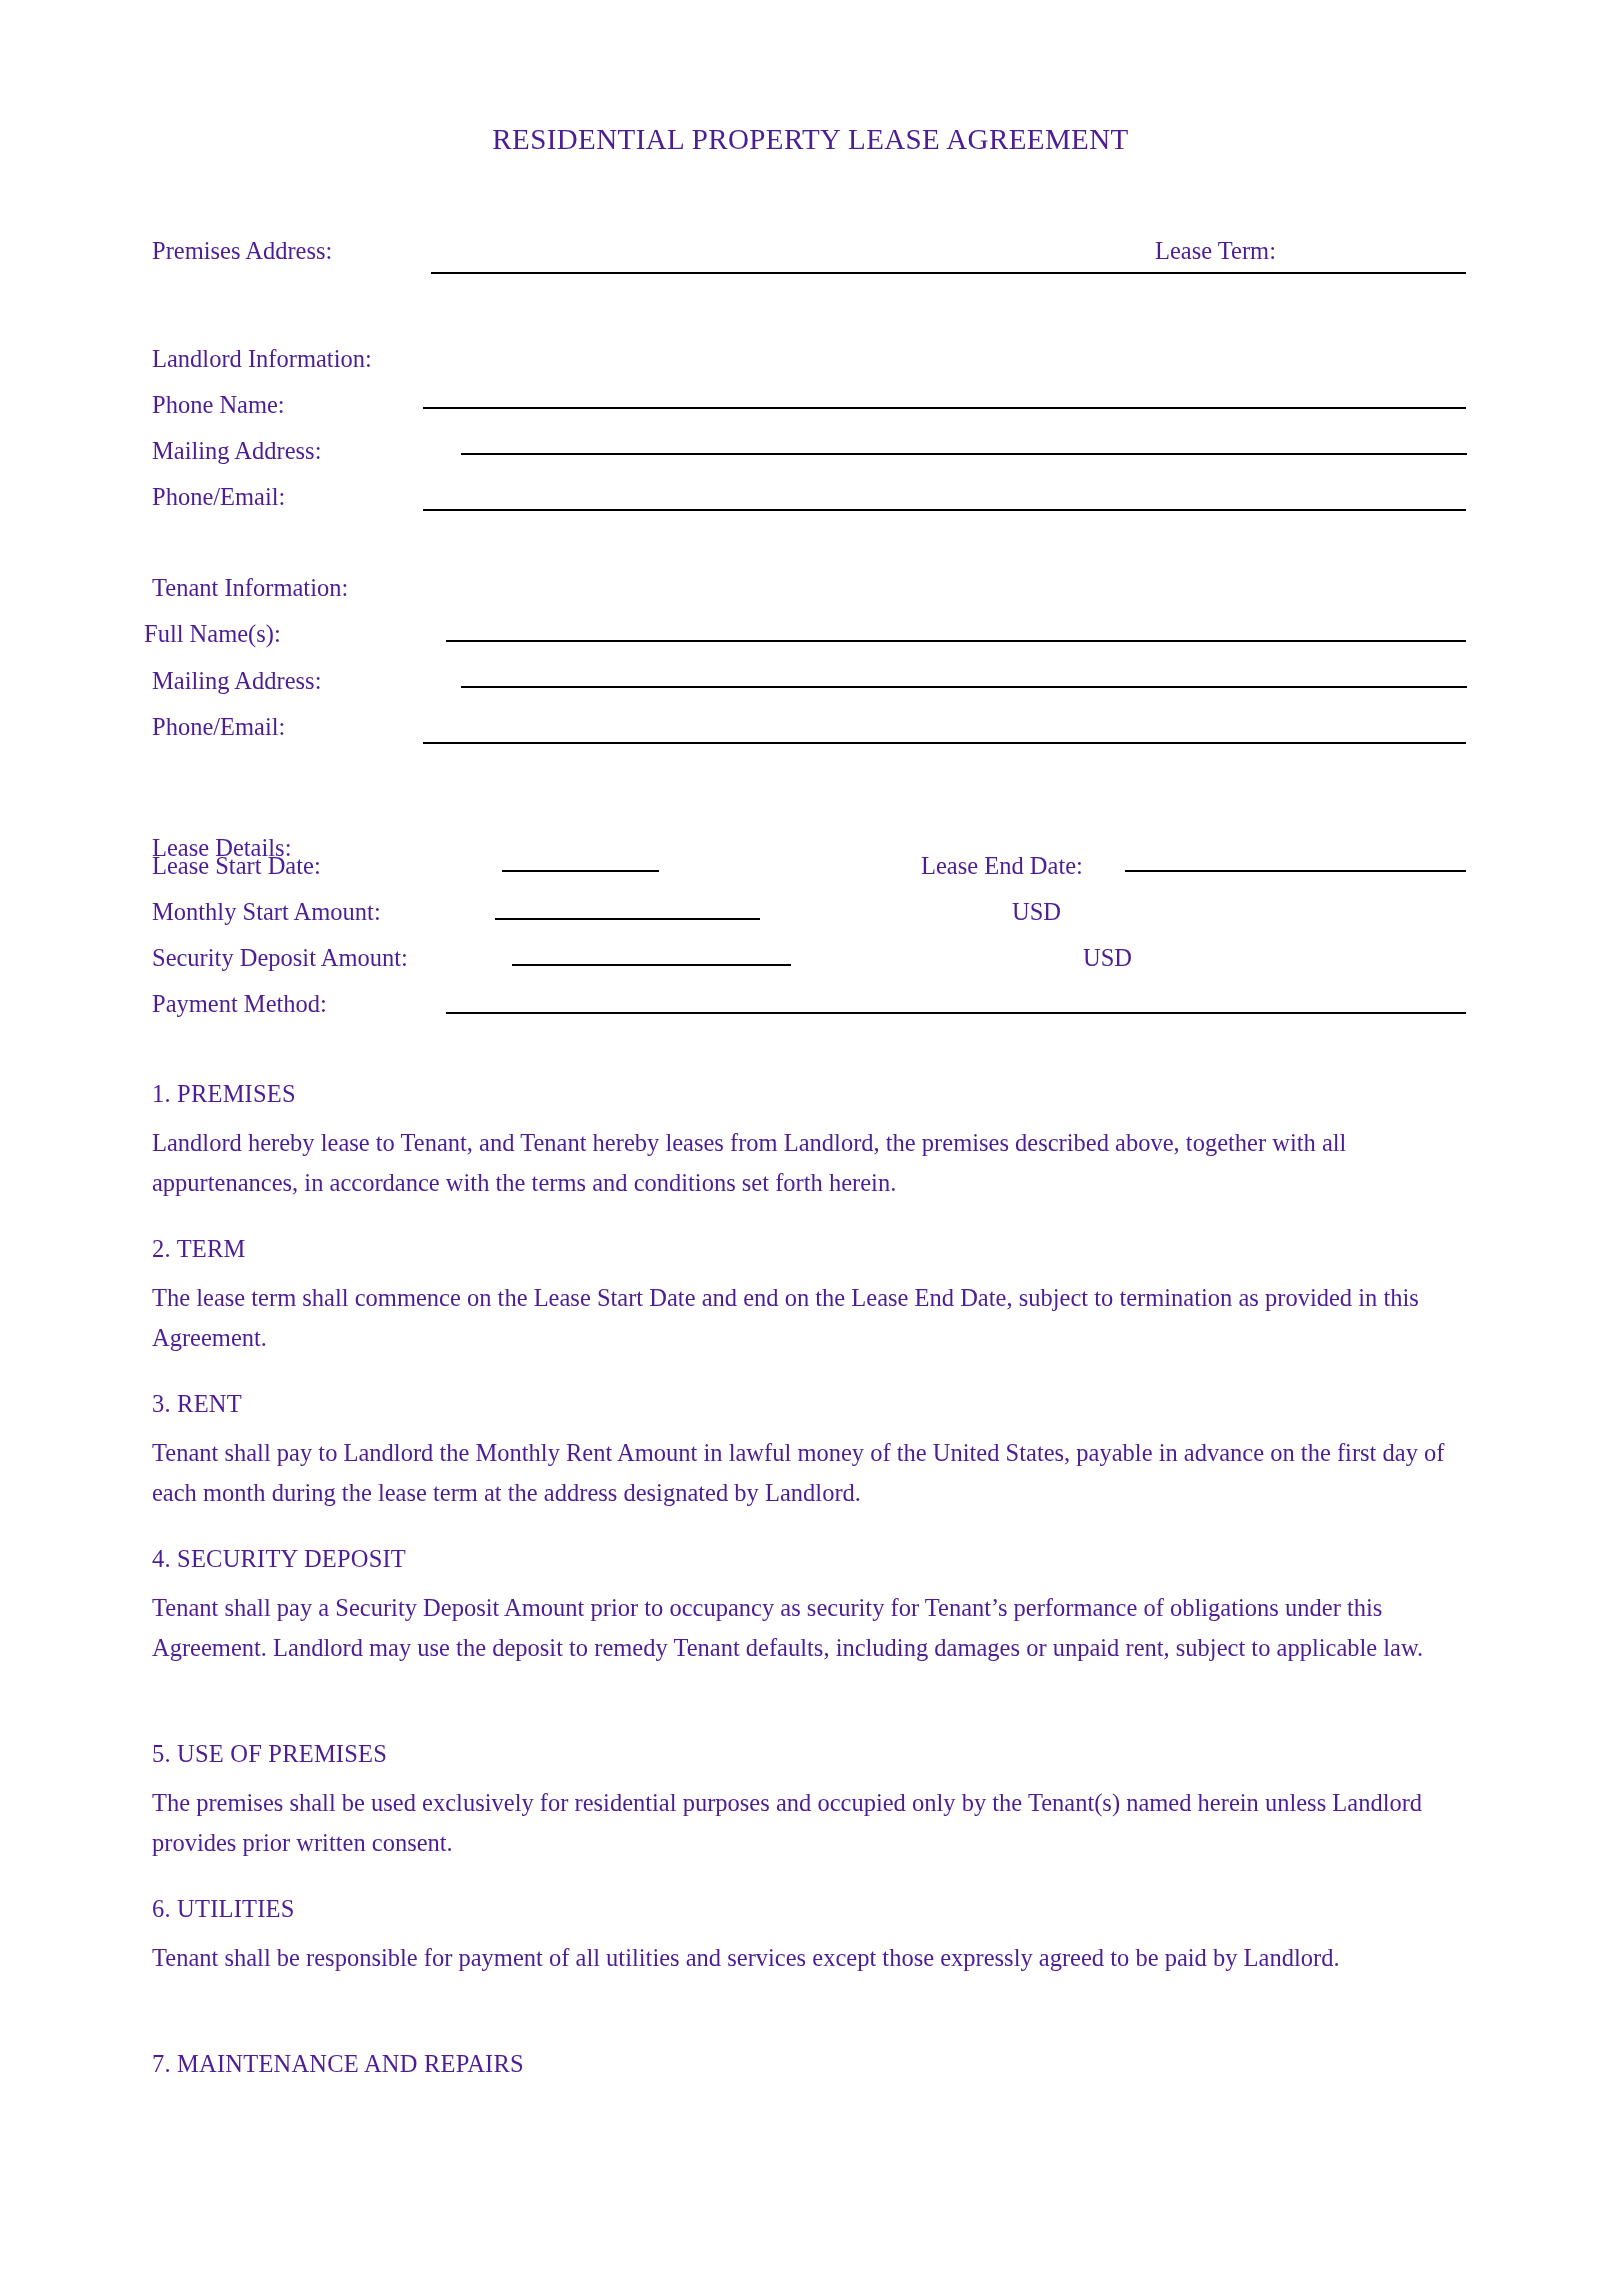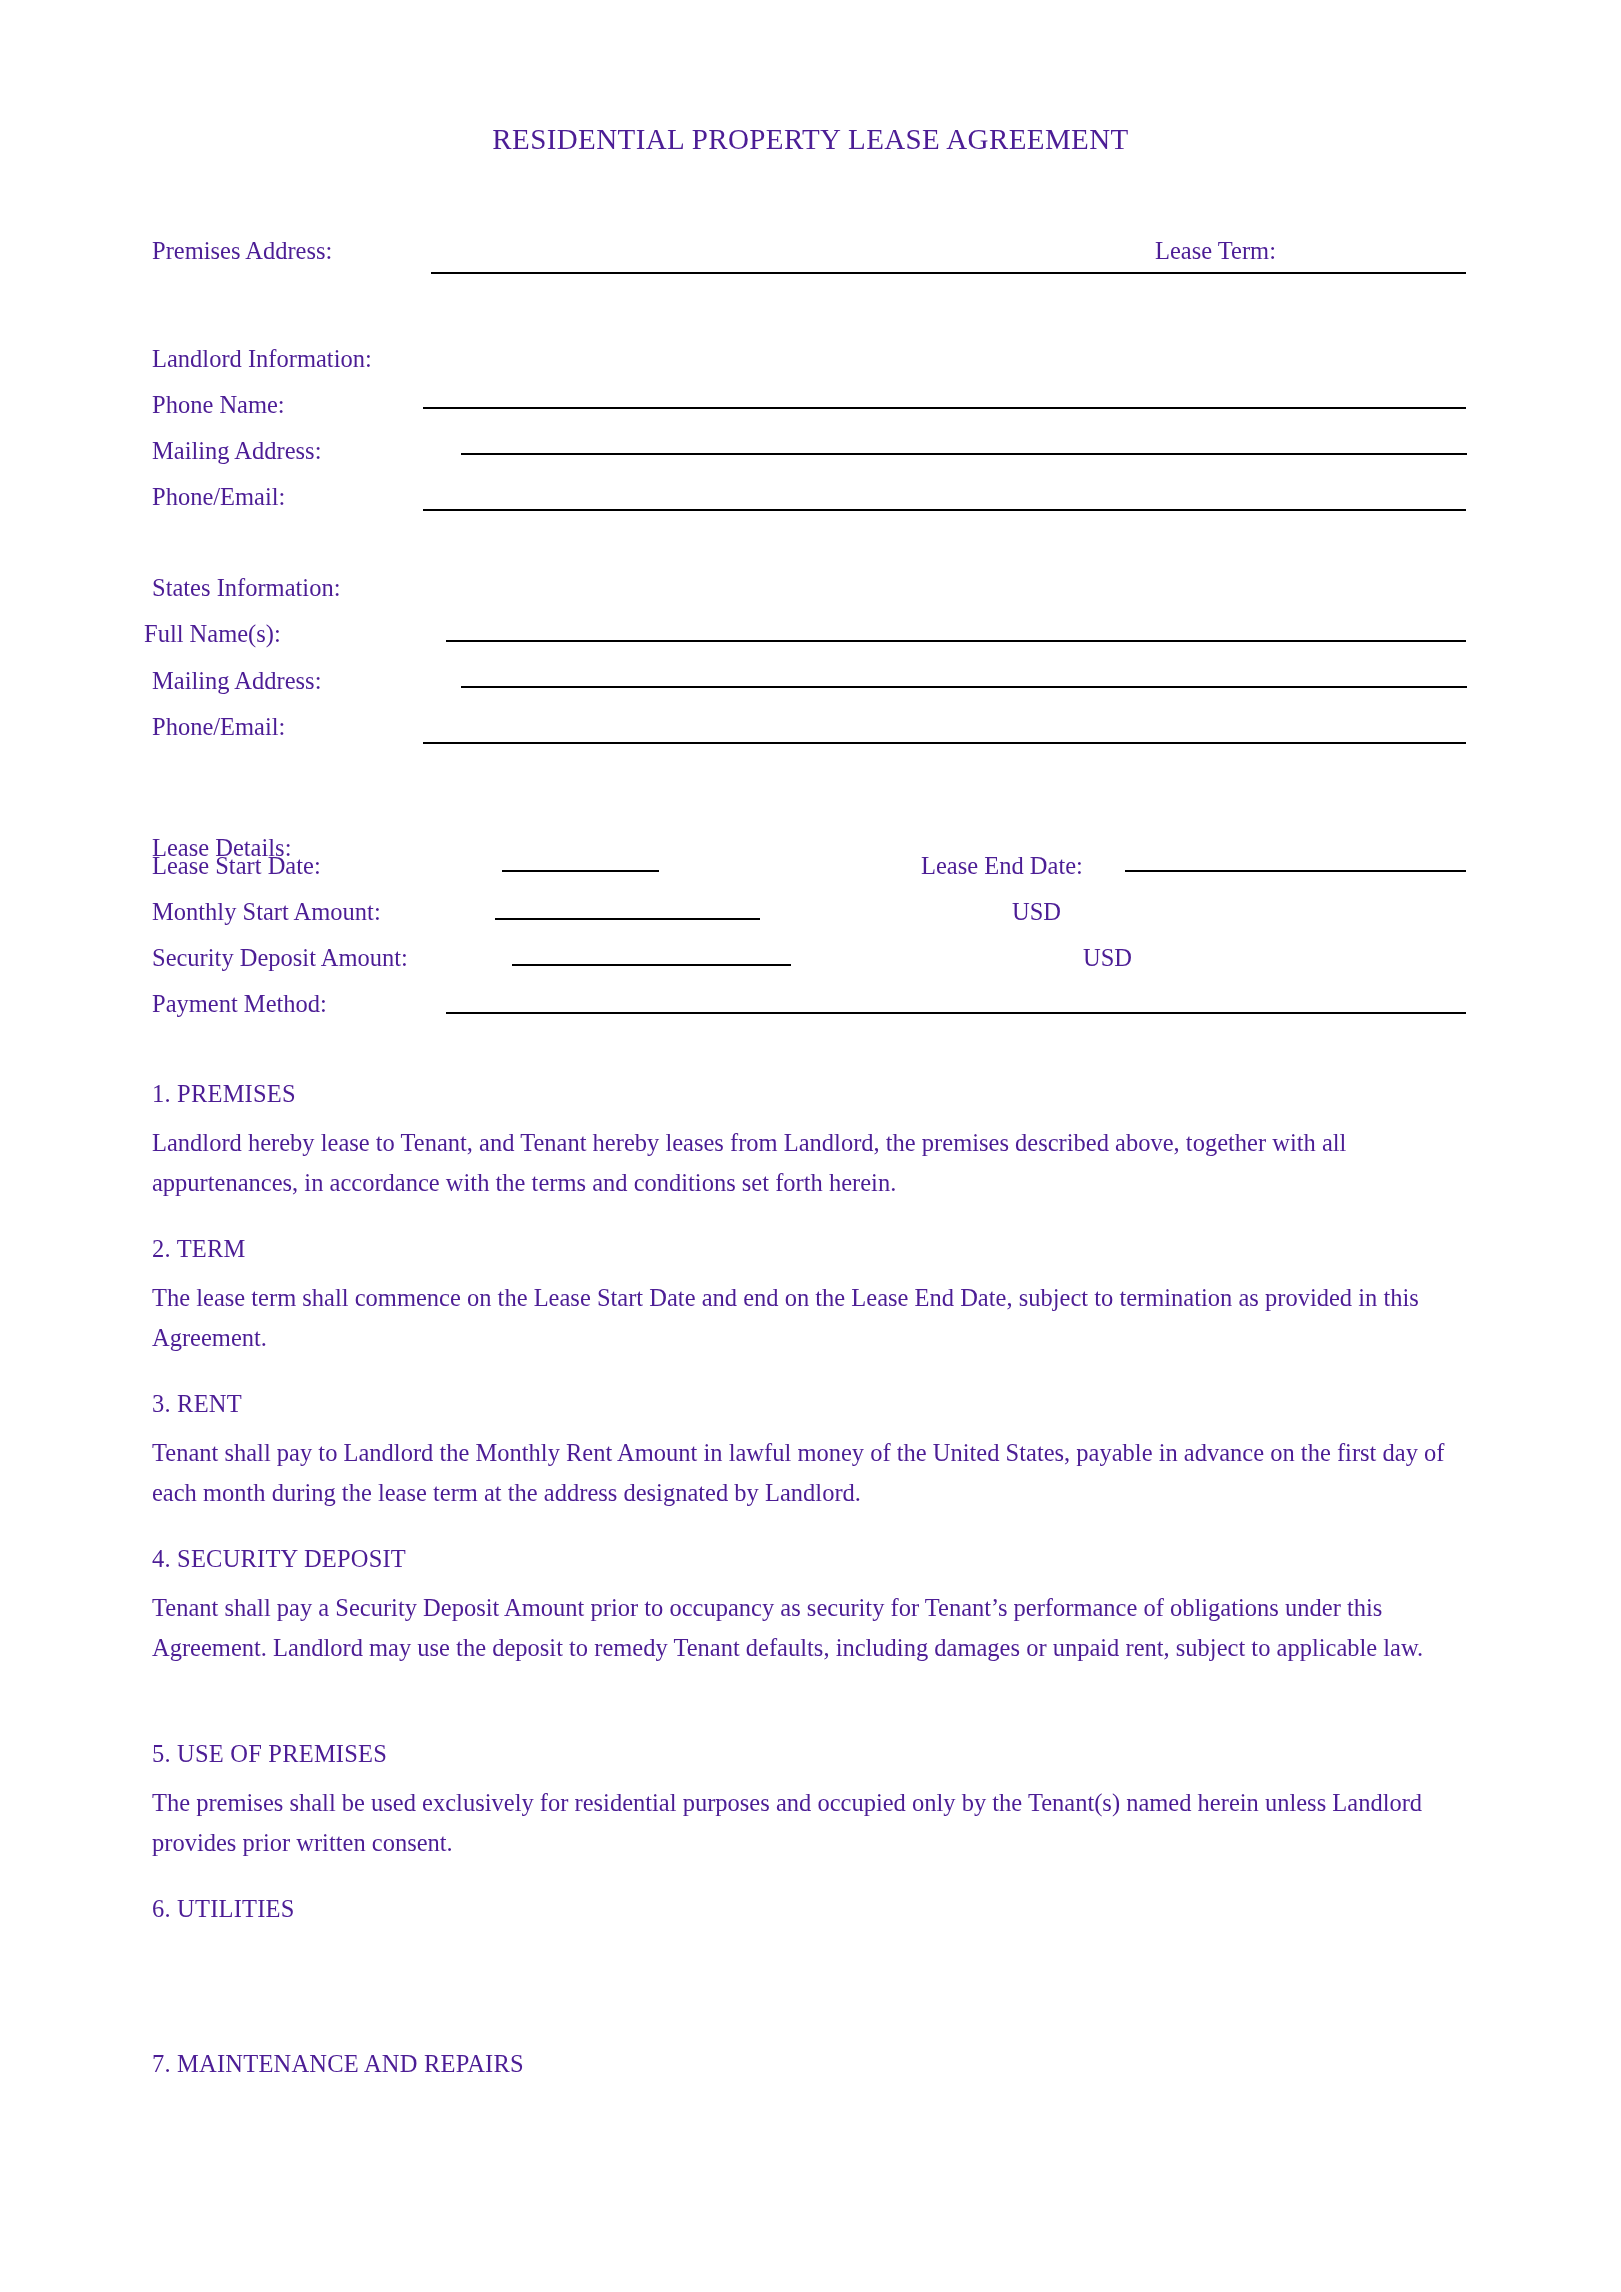--- a/index.html
+++ b/index.html
@@ -85,21 +85,21 @@
 
   <div class="txt" style="left:152px; top:389px;">Phone Name:</div>
   <div class="rule" style="left:423px; top:407px; width:1043px;"></div>
 
   <div class="txt" style="left:152px; top:435px;">Mailing Address:</div>
   <div class="rule" style="left:461px; top:453px; width:1006px;"></div>
 
   <div class="txt" style="left:152px; top:481px;">Phone/Email:</div>
   <div class="rule" style="left:423px; top:509px; width:1043px;"></div>
 
-  <div class="txt" style="left:152px; top:572px;">States Information:</div>
+  <div class="txt" style="left:152px; top:572px;">Tenant Information:</div>
 
   <div class="txt" style="left:144px; top:618px;">Full Name(s):</div>
   <div class="rule" style="left:446px; top:640px; width:1020px;"></div>
 
   <div class="txt" style="left:152px; top:665px;">Mailing Address:</div>
   <div class="rule" style="left:461px; top:686px; width:1006px;"></div>
 
   <div class="txt" style="left:152px; top:711px;">Phone/Email:</div>
   <div class="rule" style="left:423px; top:742px; width:1043px;"></div>
 
@@ -131,17 +131,18 @@
   <div class="sec-head" style="left:152px; top:1388px;">3. RENT</div>
   <div class="para" style="top:1433px;">Tenant shall pay to Landlord the Monthly Rent Amount in lawful money of the United States, payable in advance on the first day of each month during the lease term at the address designated by Landlord.</div>
 
   <div class="sec-head" style="left:152px; top:1543px;">4. SECURITY DEPOSIT</div>
   <div class="para" style="top:1588px;">Tenant shall pay a Security Deposit Amount prior to occupancy as security for Tenant’s performance of obligations under this Agreement. Landlord may use the deposit to remedy Tenant defaults, including damages or unpaid rent, subject to applicable law.</div>
 
   <div class="sec-head" style="left:152px; top:1738px;">5. USE OF PREMISES</div>
   <div class="para" style="top:1783px;">The premises shall be used exclusively for residential purposes and occupied only by the Tenant(s) named herein unless Landlord provides prior written consent.</div>
 
   <div class="sec-head" style="left:152px; top:1893px;">6. UTILITIES</div>
+  <div class="para" style="top:1938px;">Tenant shall be responsible for payment of all utilities and services except those expressly agreed to be paid by Landlord.</div>
 
   <div class="sec-head" style="left:152px; top:2048px;">7. MAINTENANCE AND REPAIRS</div>
 
 </div>
 
 
 </body></html>

